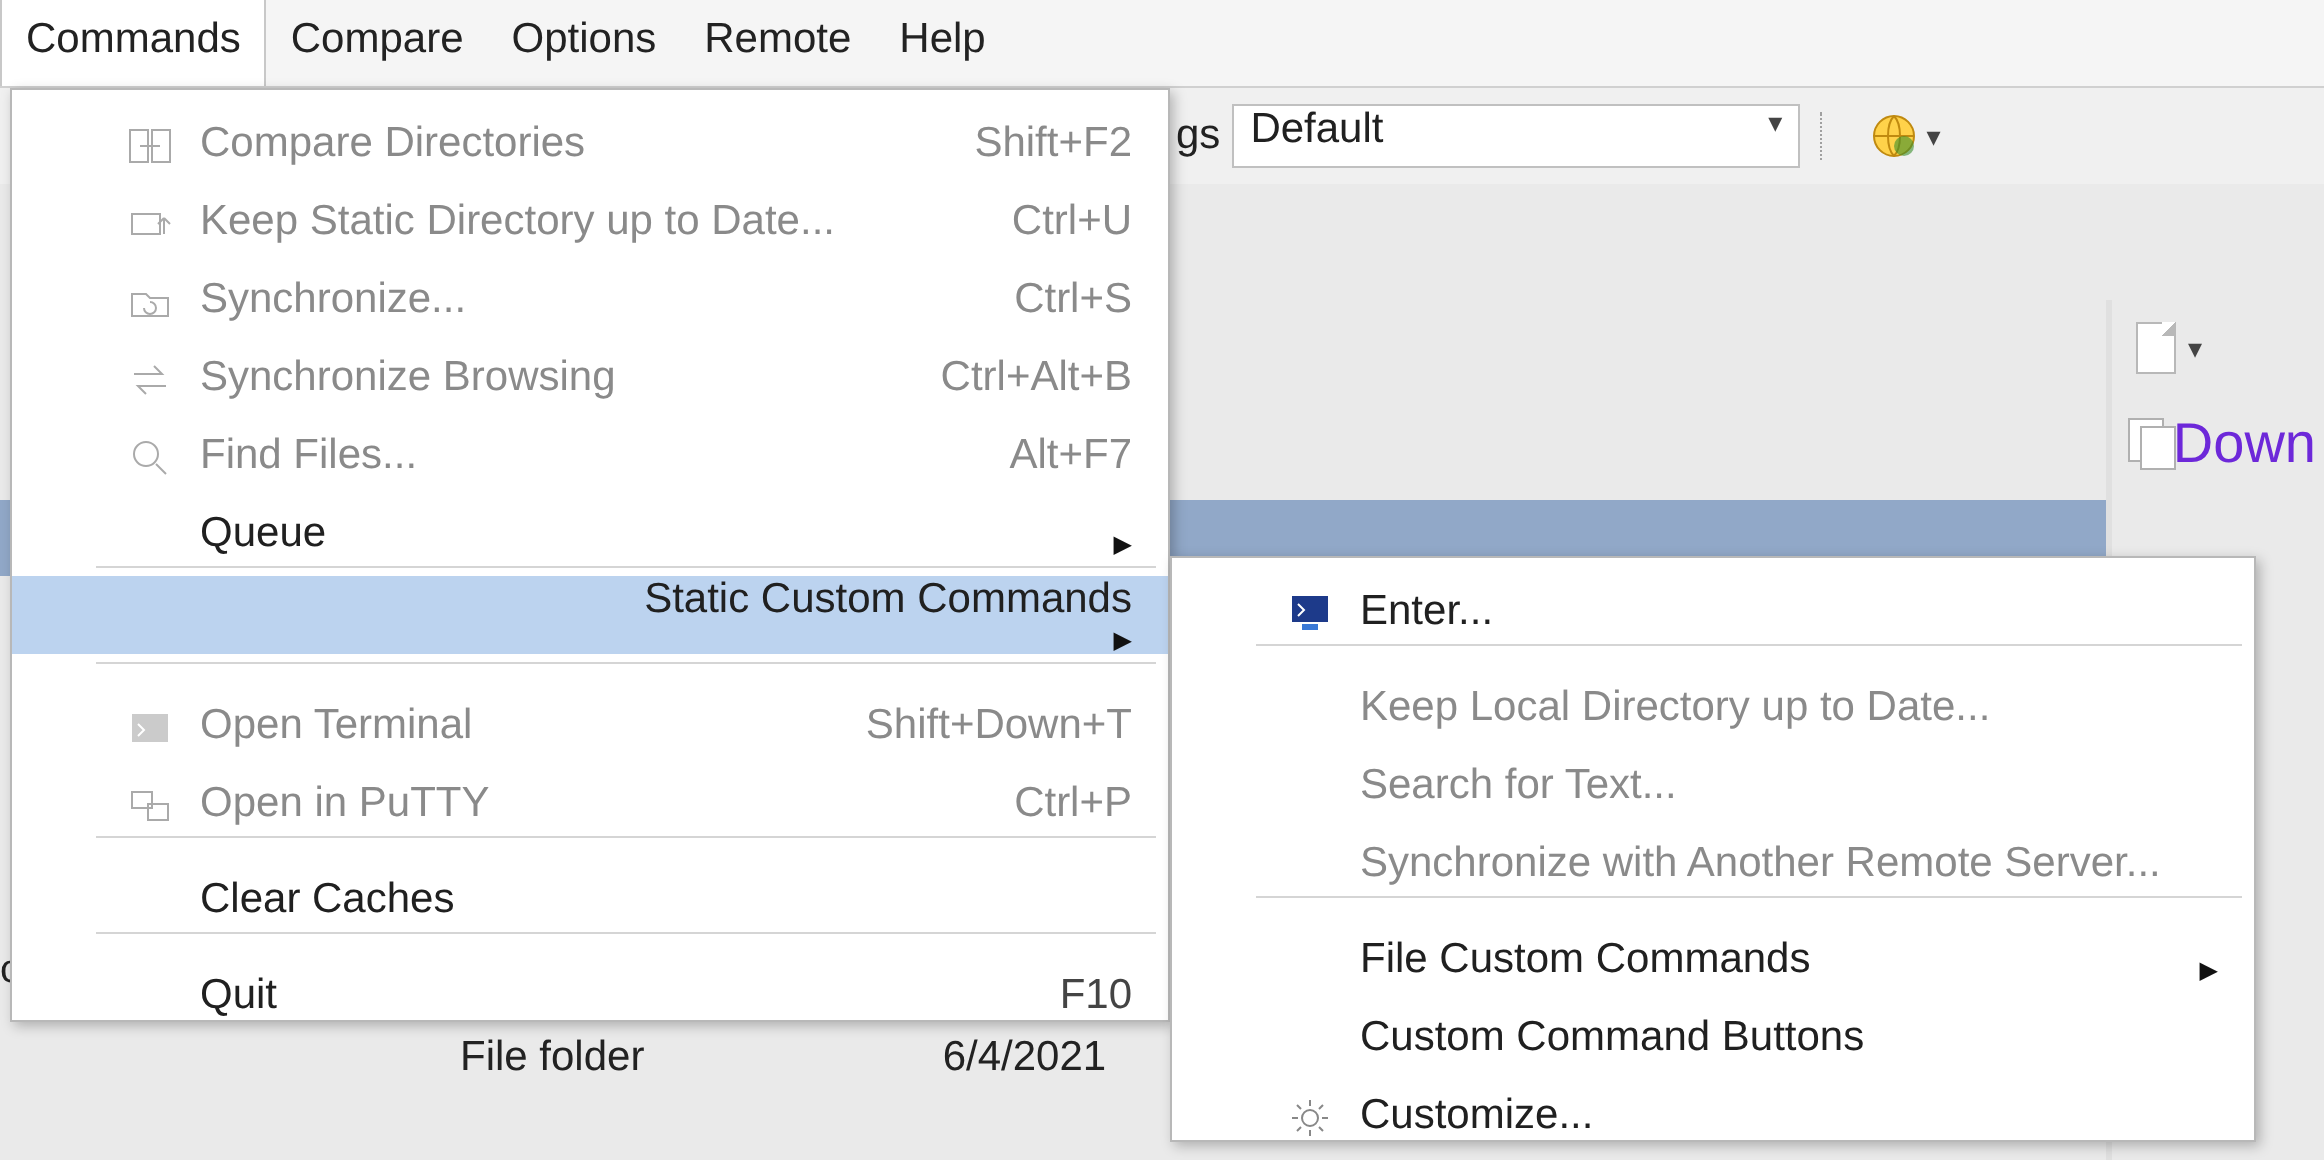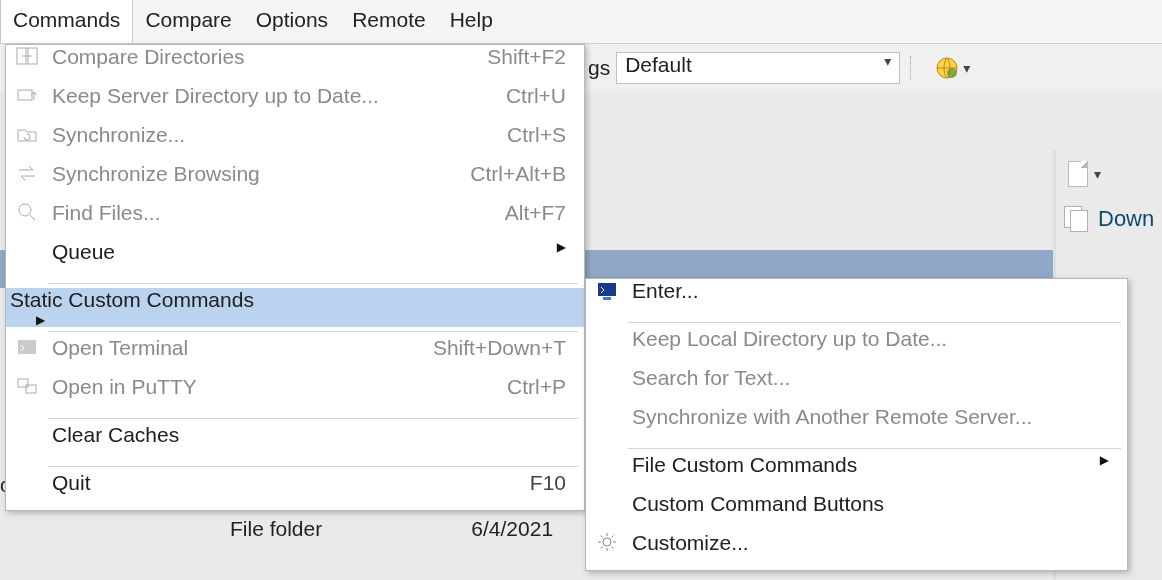--- a/index.html
+++ b/index.html
@@ -17,40 +17,40 @@
   .globedrop { display: inline-flex; align-items: center; margin-left: 16px; }
   .globedrop .chev { margin-left: 4px; font-size: 14px; color: #444; }
 
   .panel-splitter { position: absolute; left: 1053px; top: 150px; width: 3px; height: 430px; background: #e0e0e0; }
 
   .right-panel { position: absolute; left: 1060px; top: 150px; right: 0; }
   .right-toolbar { height: 48px; display: flex; align-items: center; justify-content: flex-start; padding-left: 8px; }
   .right-toolbar .doc { width: 20px; height: 26px; border: 1px solid #b8b8b8; background: #fff; position: relative; }
   .right-toolbar .doc:before { content: ""; position: absolute; right: -1px; top: -1px; width: 7px; height: 7px; background: linear-gradient(135deg, #fff 49%, #b8b8b8 50%); }
   .right-toolbar .chev { margin-left: 6px; font-size: 14px; color: #444; }
-  .right-btnrow { display: flex; align-items: center; padding: 8px 4px; color: #0c4a6e; font-size: 22px; }
+  .right-btnrow { display: flex; align-items: center; padding: 8px 4px; color: #6d28d9; font-size: 28px; }
   .right-btnrow .files { width: 26px; height: 26px; margin-right: 8px; display: inline-block; position: relative; }
   .right-btnrow .files:before, .right-btnrow .files:after { content: ""; position: absolute; width: 16px; height: 20px; border: 1px solid #b0b0b0; background: #fff; }
   .right-btnrow .files:before { left: 0; top: 0; }
   .right-btnrow .files:after { left: 6px; top: 4px; }
 
   .sel-stripe { position: absolute; left: 0; top: 250px; height: 38px; width: 1053px; background: #91a8c8; }
 
   .left-panel { position: absolute; left: 0; top: 470px; width: 90px; color: #222; font-size: 20px; }
   .left-panel .trunc { padding: 4px 0 4px 0; }
 
   .file-grid { position: absolute; left: 230px; top: 478px; width: 360px; font-size: 21px; color: #222; }
   .file-grid .row { display: flex; height: 34px; align-items: center; }
   .file-grid .c1 { width: 244px; }
   .file-grid .c2 { width: 120px; }
 
   
   .menu { position: absolute; background: #ffffff; border: 1px solid #b8b8b8; box-shadow: 2px 2px 6px rgba(0,0,0,0.25); }
   .menu .iconcol { width: 42px; display: inline-flex; align-items: center; justify-content: center; }
-  .menu-row { display: flex; align-items: flex-start; height: 39px; padding-right: 18px; font-size: 21px; cursor: default; }
+  .menu-row { display: flex; align-items: flex-end; height: 39px; padding-right: 18px; font-size: 21px; cursor: default; padding-left: 48px; }
   .menu-row .label { flex: 1; padding-left: 4px; white-space: nowrap; }
   .menu-row .shortcut { color: #444; padding-left: 40px; white-space: nowrap; }
   .menu-row.disabled .label, .menu-row.disabled .shortcut { color: #8a8a8a; }
   .menu-row.selected { background: #bcd3ef; flex-direction: column; }
   .menu-row .sub { margin-left: 30px; font-size: 12px; color: #111; }
   .menu-sep { height: 0; border-top: 1px solid #d5d5d5; margin: 4px 6px 4px 42px; }
   .menu1 { left: 5px; top: 44px; width: 580px; }
   .menu2 { left: 585px; top: 278px; width: 543px; }
 
   
@@ -135,21 +135,21 @@
     <span class="label">Compare Directories</span>
     <span class="shortcut">Shift+F2</span>
   </div>
   <div class="menu-row disabled">
     <span class="iconcol i-sync">
       <svg width="22" height="22">
             <rect x="2" y="6" width="14" height="10" fill="none" stroke="#aaa"></rect>
             <path d="M18 8v8M18 8l-3 3M18 8l3 3" stroke="#aaa" fill="none"></path>
           </svg>
     </span>
-    <span class="label">Keep Server Directory up to Date...</span>
+    <span class="label">Keep Static Directory up to Date...</span>
     <span class="shortcut">Ctrl+U</span>
   </div>
   <div class="menu-row disabled">
     <span class="iconcol i-folder">
       <svg width="22" height="22">
             <path d="M2 7h7l2 2h9v9H2z" fill="none" stroke="#aaa"></path>
             <path d="M8 14a3 3 0 1 0 3-3" fill="none" stroke="#aaa"></path>
           </svg>
     </span>
     <span class="label">Synchronize...</span>

